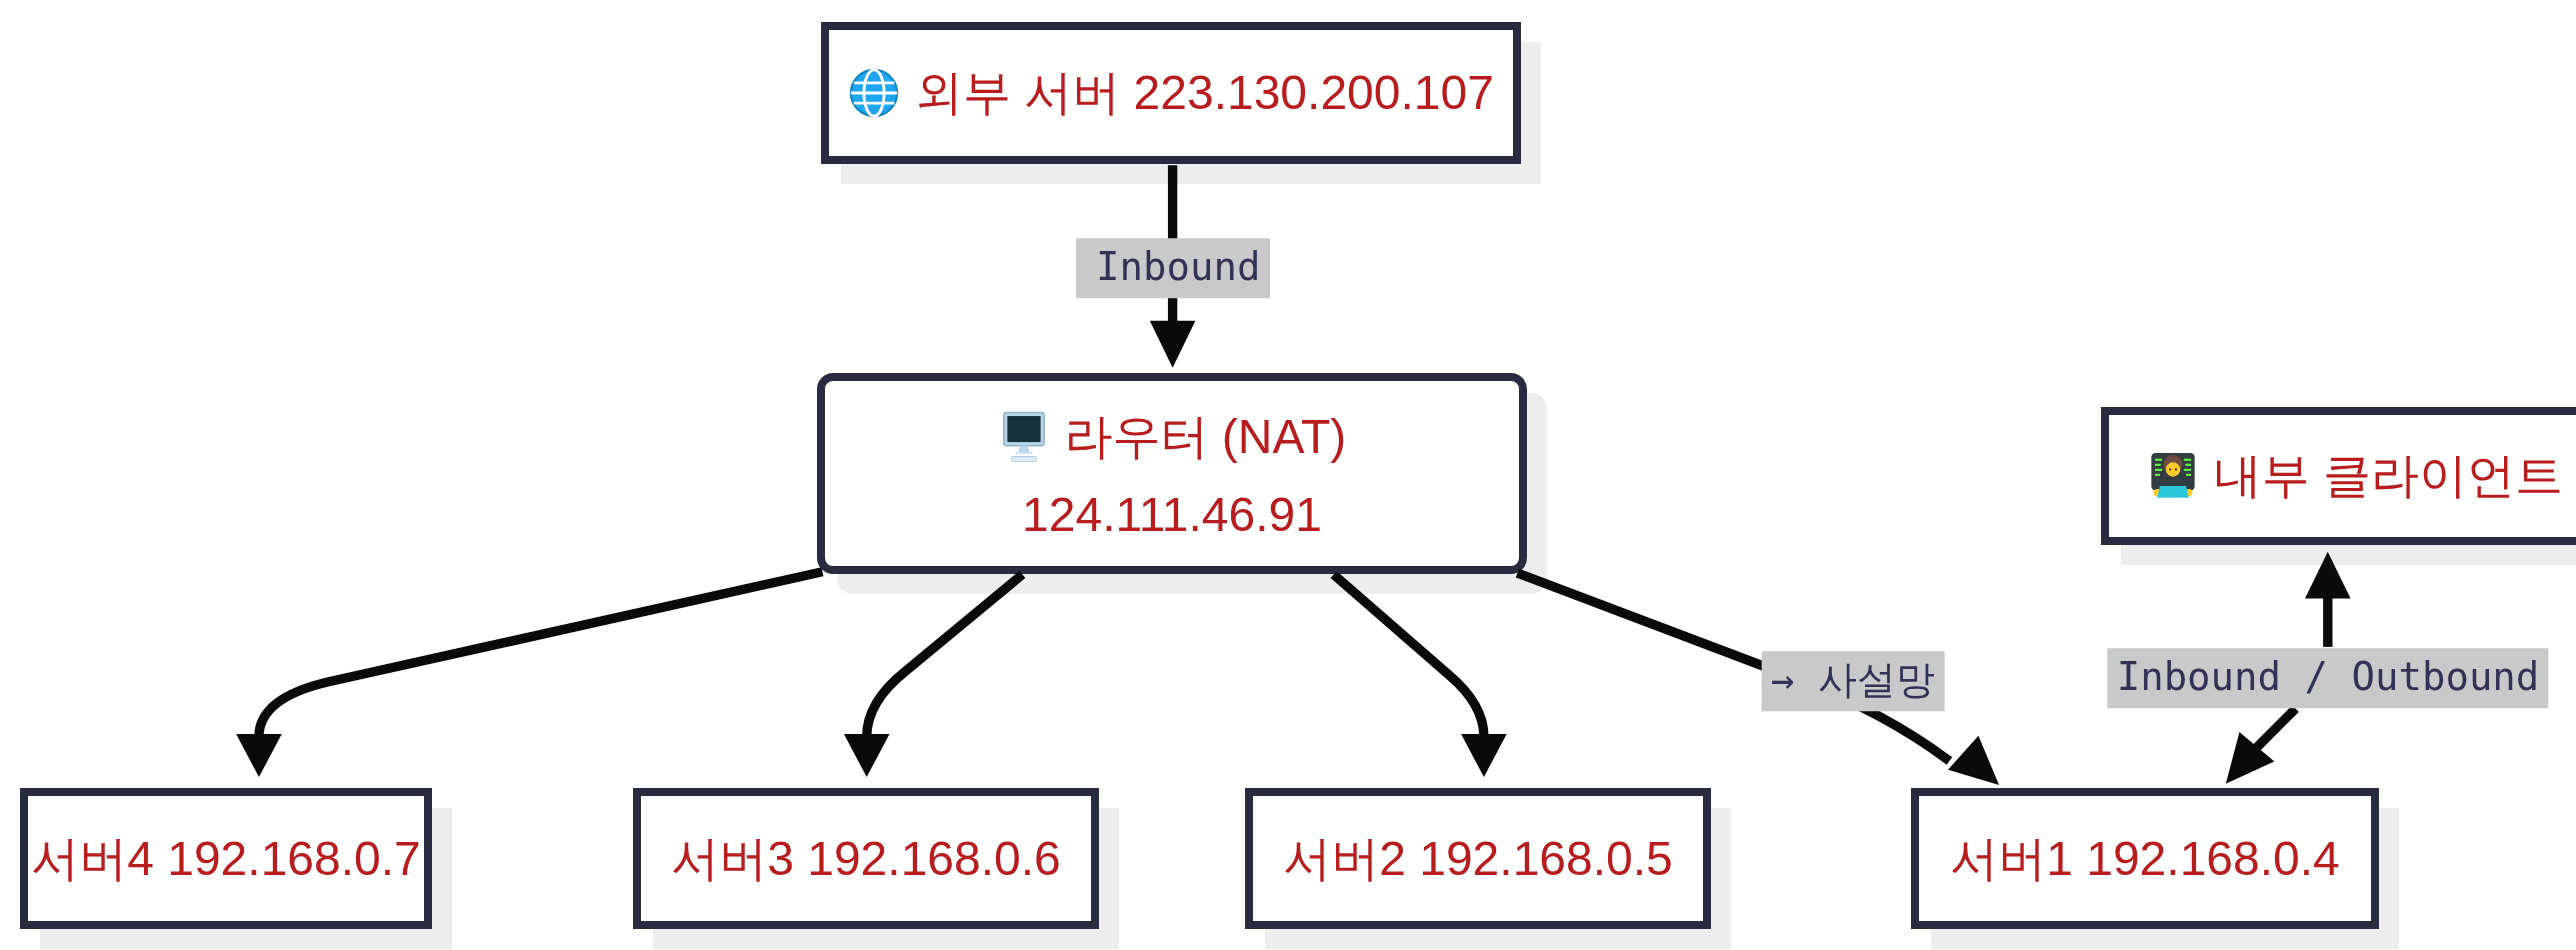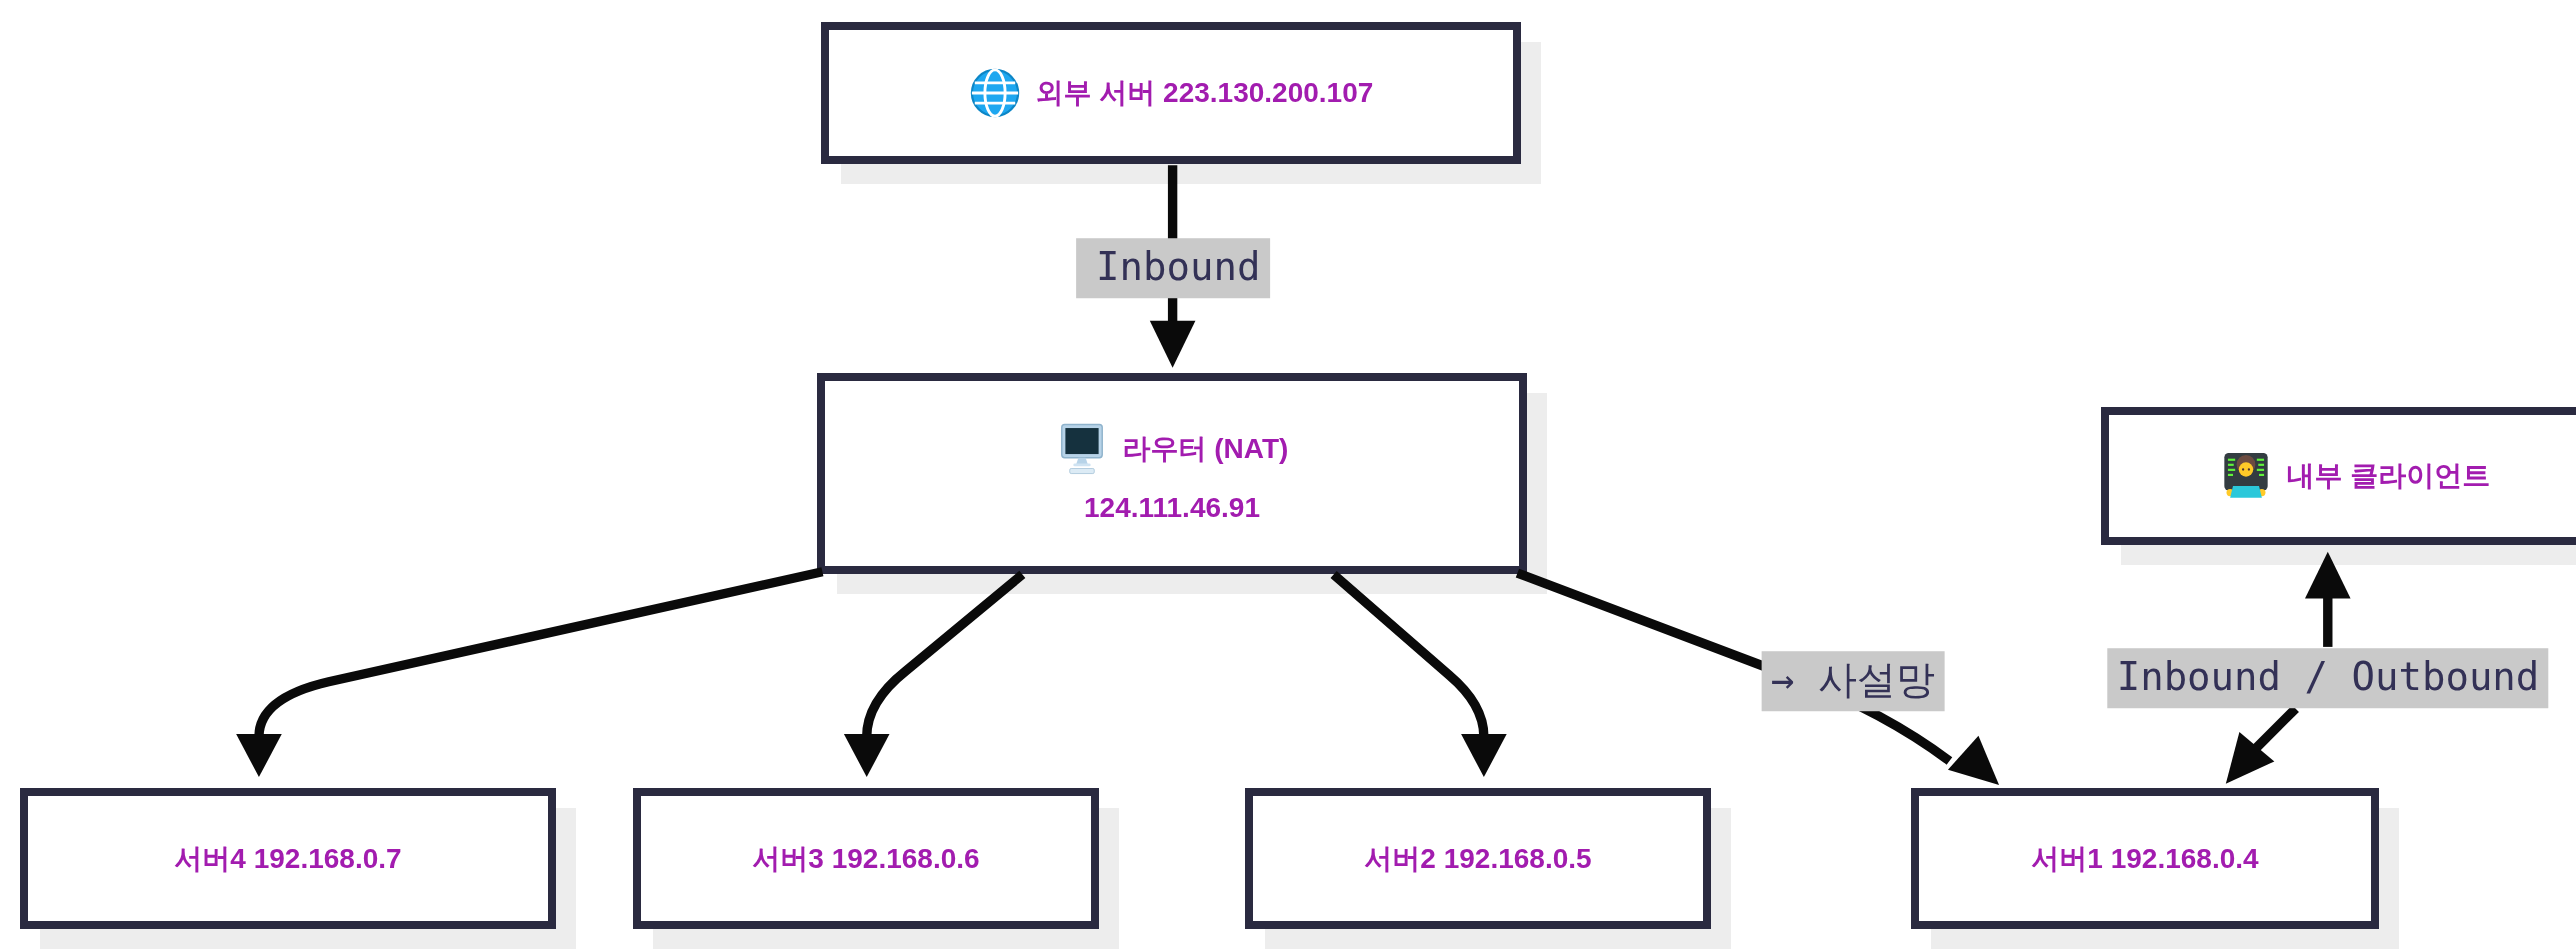--- a/index.html
+++ b/index.html
@@ -13,23 +13,23 @@
   }
   .node {
     position: absolute;
     box-sizing: border-box;
     background: #ffffff;
     border: 8px solid #2a2a40;
     box-shadow: 20px 20px 0 0 #ededed;
     display: flex;
     align-items: center;
     justify-content: center;
-    color: #a21caf;
-    font-size: 28px;
-    font-weight: 700;
+    color: #b91c1c;
+    font-size: 48px;
+    font-weight: 400;
     white-space: nowrap;
     z-index: 1;
   }
   .node .row { display: flex; align-items: center; gap: 14.8px; }
   .node.two-line { flex-direction: column; gap: 17.4px; }
   .node .icon { display: inline-flex; width: 52px; height: 52px; }
   .node .icon svg { width: 100%; height: 100%; }
   .edge-layer {
     position: absolute;
     left: 0; top: 0;
@@ -51,23 +51,23 @@
     color: #333156;
     font-family: "DejaVu Sans Mono", "Liberation Mono", monospace;
     font-size: 39px;
     line-height: 1.25;
     padding: 5.4px 9.4px;
     white-space: nowrap;
     z-index: 3;
   }
   
   .n-external { left: 821px; top: 21.5px;  width: 700px; height: 142px; }
-  .n-router   { left: 817px; top: 373px; width: 710px; height: 201px; }
+  .n-router   { left: 817px; top: 373px; width: 710px; height: 201px; border-radius: 16px; }
   .n-client   { left: 2101px; top: 407px; width: 508px;  height: 138px; }
-  .n-server4  { left: 20px;   top: 788px; width: 536px; height: 141px; }
+  .n-server4  { left: 20px;   top: 788px; width: 412px; height: 141px; }
   .n-server3  { left: 633px;  top: 788px; width: 466px; height: 141px; }
   .n-server2  { left: 1245px; top: 788px; width: 466px; height: 141px; }
   .n-server1  { left: 1911px; top: 788px; width: 468px; height: 141px; }
   
   .l-inbound        { left: 1173px; top: 268px; padding-left: 20px; }
   .l-private        { left: 1853px; top: 681px; }
   .l-inbound-outbound { left: 2328px; top: 678px; }
 </style>
 </head>
 <body>

